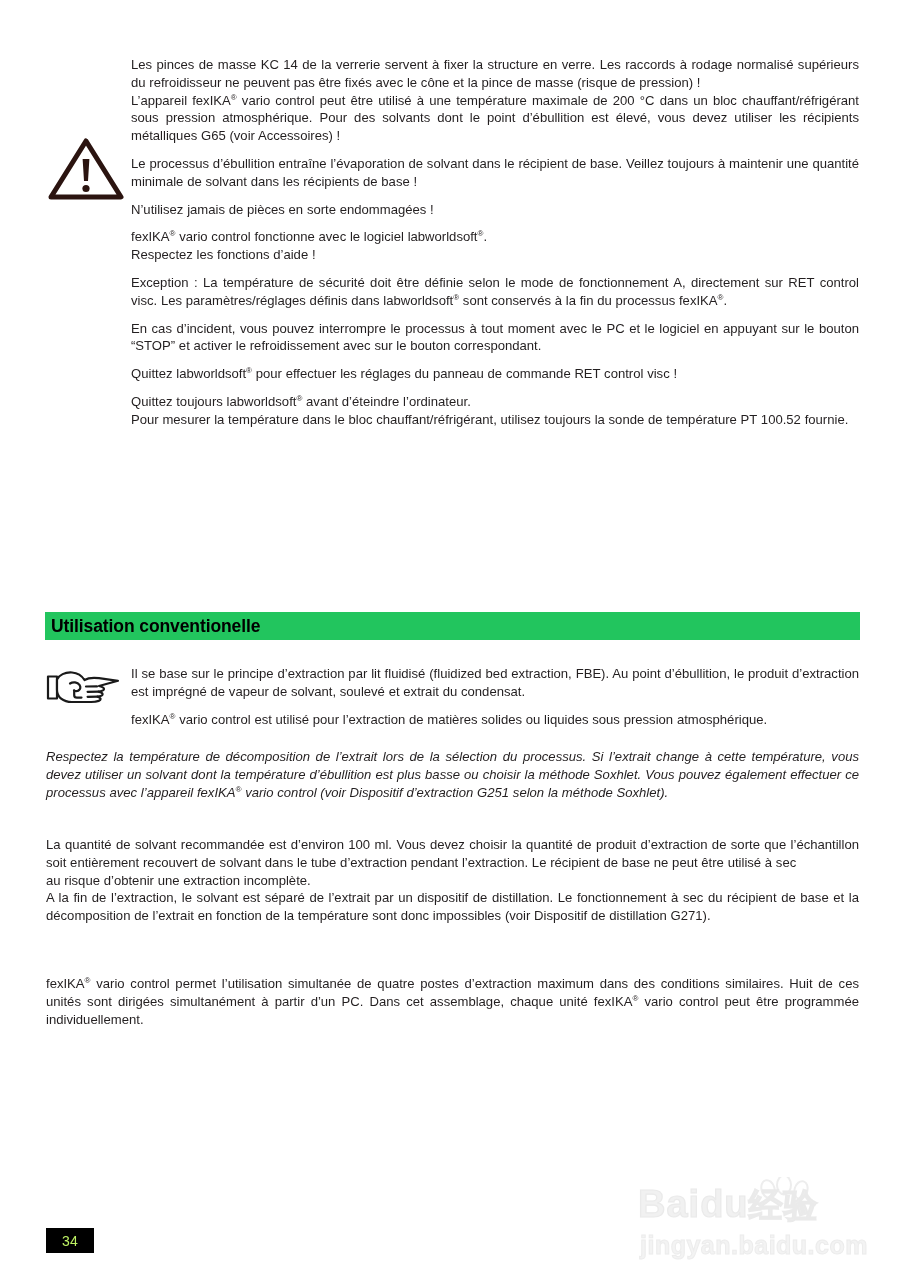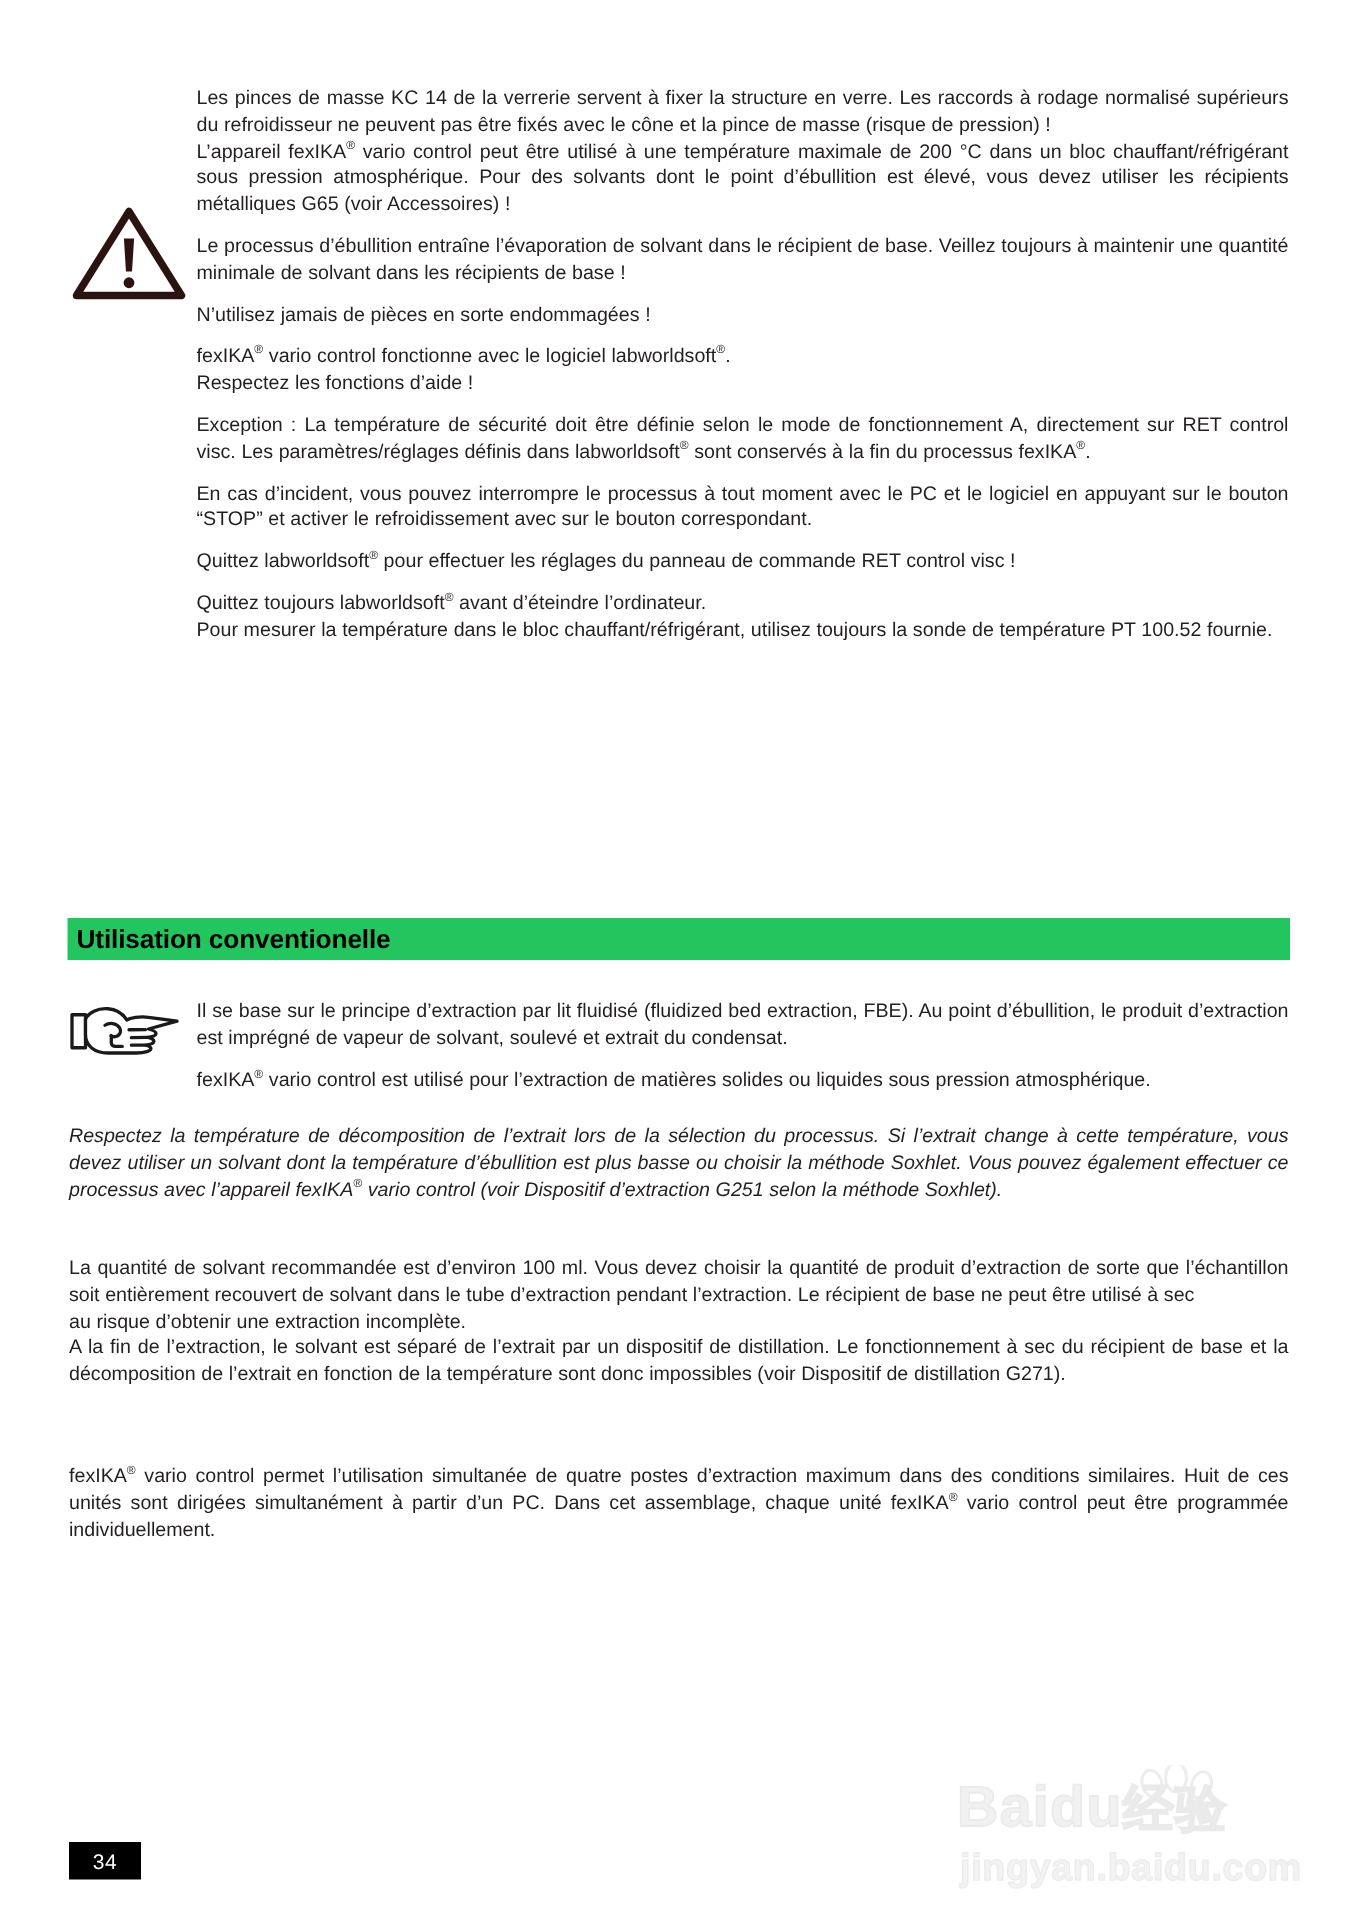--- a/index.html
+++ b/index.html
@@ -118,21 +118,21 @@
   #body-3 { top: 955px; }
 
   
   .page-number {
     position: absolute;
     left: 46px;
     top: 1208px;
     width: 48px;
     height: 25px;
     background: #000000;
-    color: #ffffff;
+    color: #bef264;
     font-size: 14px;
     display: flex;
     align-items: center;
     justify-content: center;
     letter-spacing: 0.3px;
   }
 
   
   .watermark {
     position: absolute;

